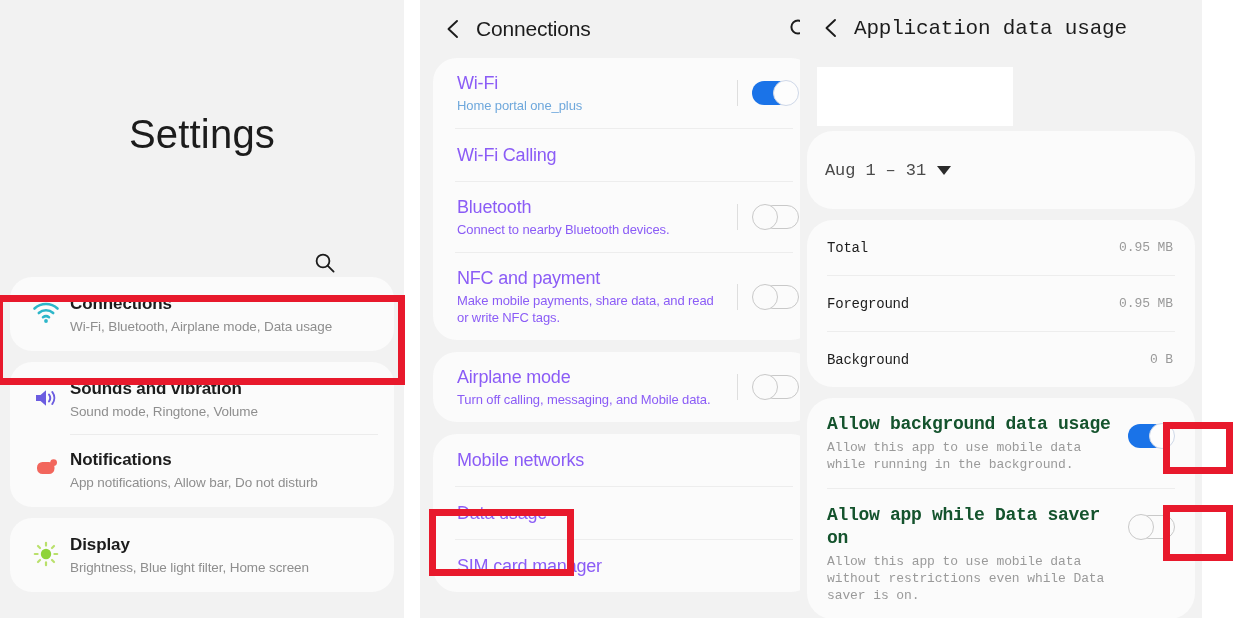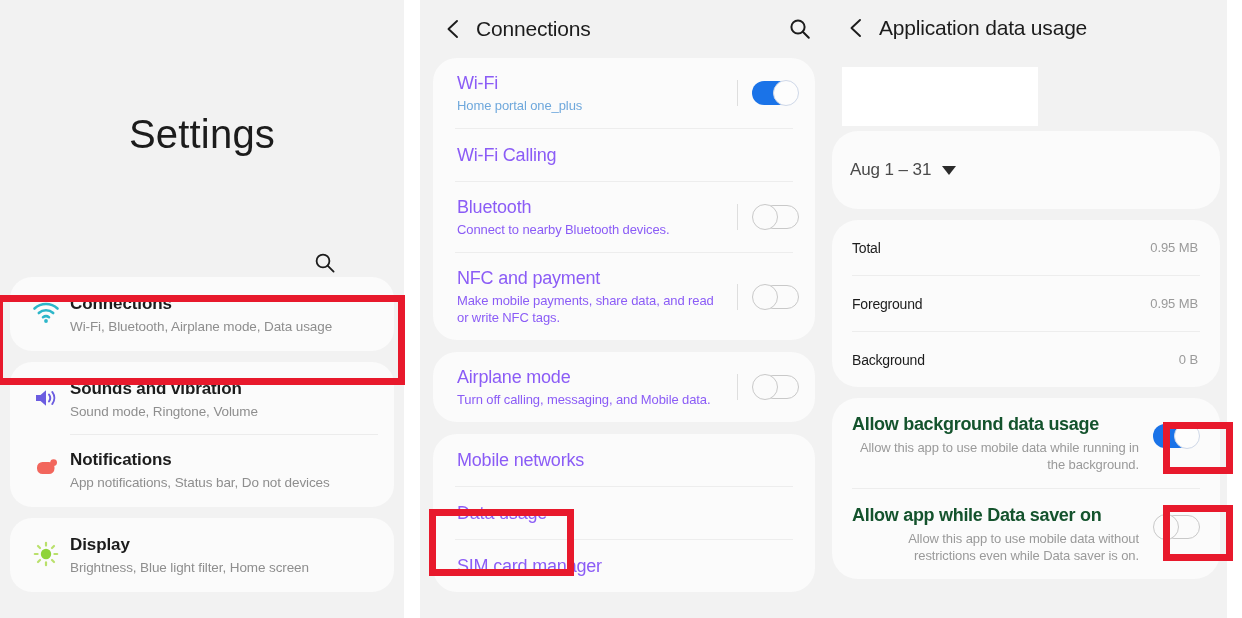--- a/index.html
+++ b/index.html
@@ -18,21 +18,21 @@
   
   .panel {
     position: absolute;
     top: 0;
     height: 618px;
     background: #f2f2f2;
     overflow: hidden;
   }
   #panel-settings { left: 0;   width: 404px; }
   #panel-connections { left: 420px; width: 408px; }
-  #panel-appdata { left: 825px; width: 402px; }
+  #panel-appdata { left: 800px; width: 402px; font-family: Liberation Mono, monospace; }
 
   
   .settings-hero {
     position: relative;
     height: 273px;
     background: #f2f2f2;
   }
   .settings-title {
     position: absolute;
     left: 0; right: 0;
@@ -254,21 +254,20 @@
     color: #14532d;
     line-height: 23px;
     letter-spacing: -.3px;
   }
   .ad-set-sub {
     font-size: 13px;
     color: #9a9a9a;
     line-height: 17px;
     margin-top: 3px;
     letter-spacing: -.1px;
-    text-align: right;
   }
   .ad-set-toggle { padding-top: 10px; }
 </style>
 </head>
 <body>
 
 <div class="stage">
 
   <div class="panel" id="panel-settings">
 
@@ -316,21 +315,21 @@
       <div class="sv-div"></div>
       <div class="sv-row">
         <div class="sv-ico">
           <svg width="26" height="22" viewBox="0 0 26 22">
             <path d="M4 9.5 A5.5 5.5 0 0 1 9.5 4 L16 4 A5.5 5.5 0 0 1 21.5 9.5 L21.5 10.5 A5.5 5.5 0 0 1 16 16 L9.5 16 A5.5 5.5 0 0 1 4 10.5 Z" fill="#f2665c"></path>
             <circle cx="20.6" cy="4.6" r="3.4" fill="#f2665c"></circle>
           </svg>
         </div>
         <div class="sv-text">
           <div class="sv-title">Notifications</div>
-          <div class="sv-sub">App notifications, Status bar, Do not devices</div>
+          <div class="sv-sub">App notifications, Allow bar, Do not disturb</div>
         </div>
       </div>
     </div>
 
     <div class="sv-card">
       <div class="sv-row">
         <div class="sv-ico">
           <svg width="26" height="26" viewBox="0 0 26 26">
             <circle cx="13" cy="13" r="5.2" fill="#8fd43a"></circle>
             <g stroke="#b9e06a" stroke-width="2.2" stroke-linecap="round">

